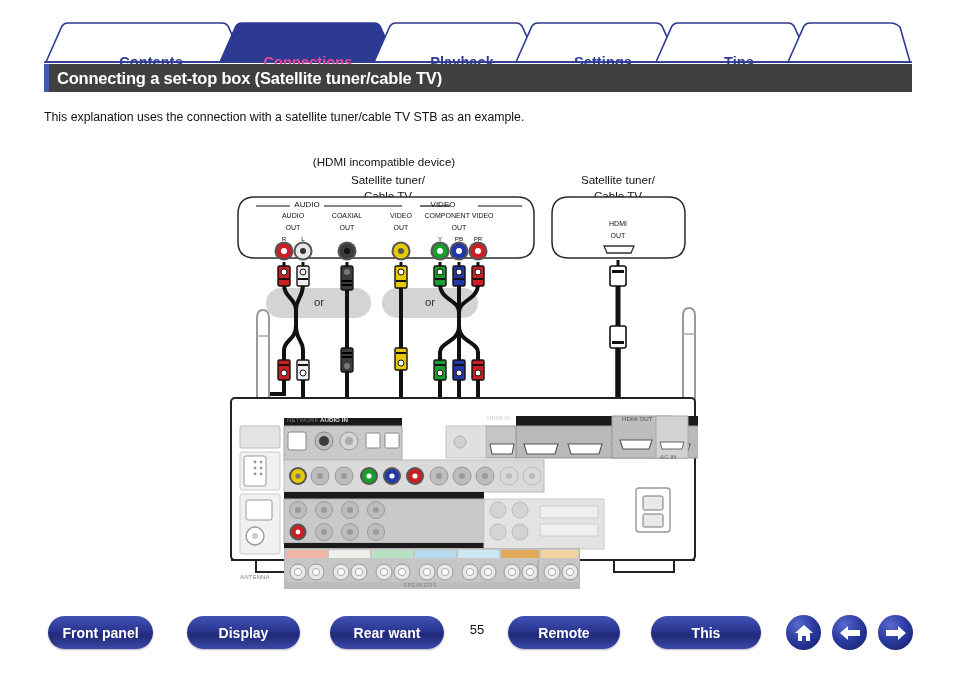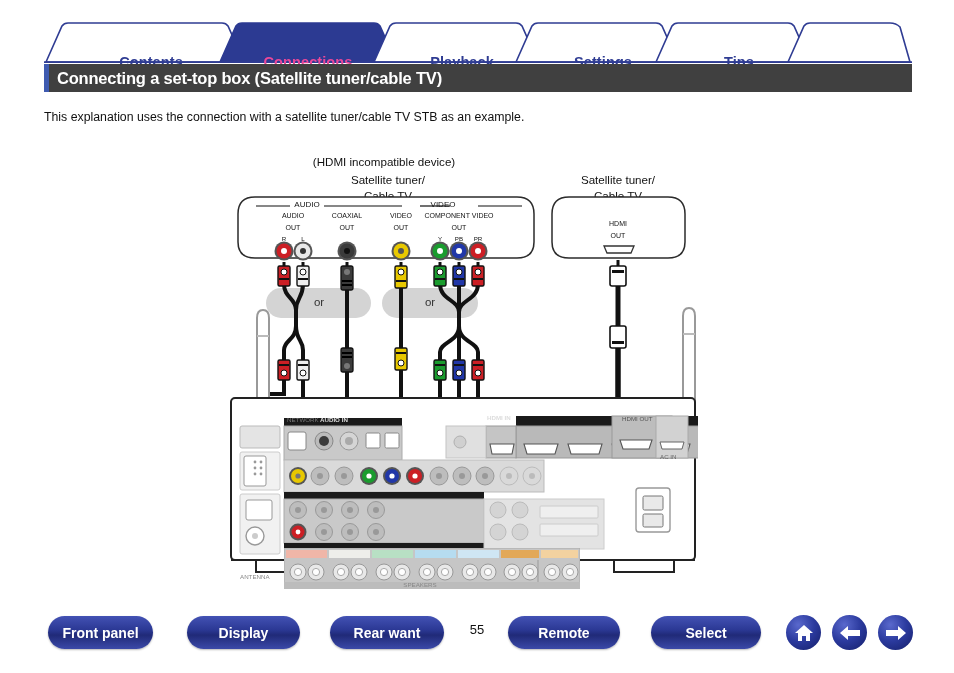--- a/index.html
+++ b/index.html
@@ -506,21 +506,21 @@
   <div class="dlab tiny2" style="left:240px;top:425px;color:#888;">ANTENNA</div>
   <div class="dlab c tiny2" style="left:420px;top:433px;color:#888;">SPEAKERS</div>
 </div>
 
 <div id="botnav">
   <div class="pillbtn" style="left:187px;width:113px;">Display</div>
   <div class="pillbtn" style="left:48px;width:105px;">Front panel</div>
   <div class="pillbtn" style="left:330px;width:114px;">Rear want</div>
   <div id="pagenum">55</div>
   <div class="pillbtn" style="left:508px;width:112px;">Remote</div>
-  <div class="pillbtn" style="left:651px;width:110px;">Select</div>
+  <div class="pillbtn" style="left:651px;width:110px;">This</div>
 
   <div class="circbtn" style="left:786px;">
     <svg width="20" height="20" viewBox="0 0 20 20">
       <path d="M10,2 L19,10 L16,10 L16,18 L12,18 L12,13 L8,13 L8,18 L4,18 L4,10 L1,10 Z" fill="#ffffff"></path>
     </svg>
   </div>
   <div class="circbtn" style="left:832px;">
     <svg width="22" height="18" viewBox="0 0 22 18">
       <path d="M9,2 L9,6 L21,6 L21,12 L9,12 L9,16 L1,9 Z" fill="#ffffff"></path>
     </svg>

